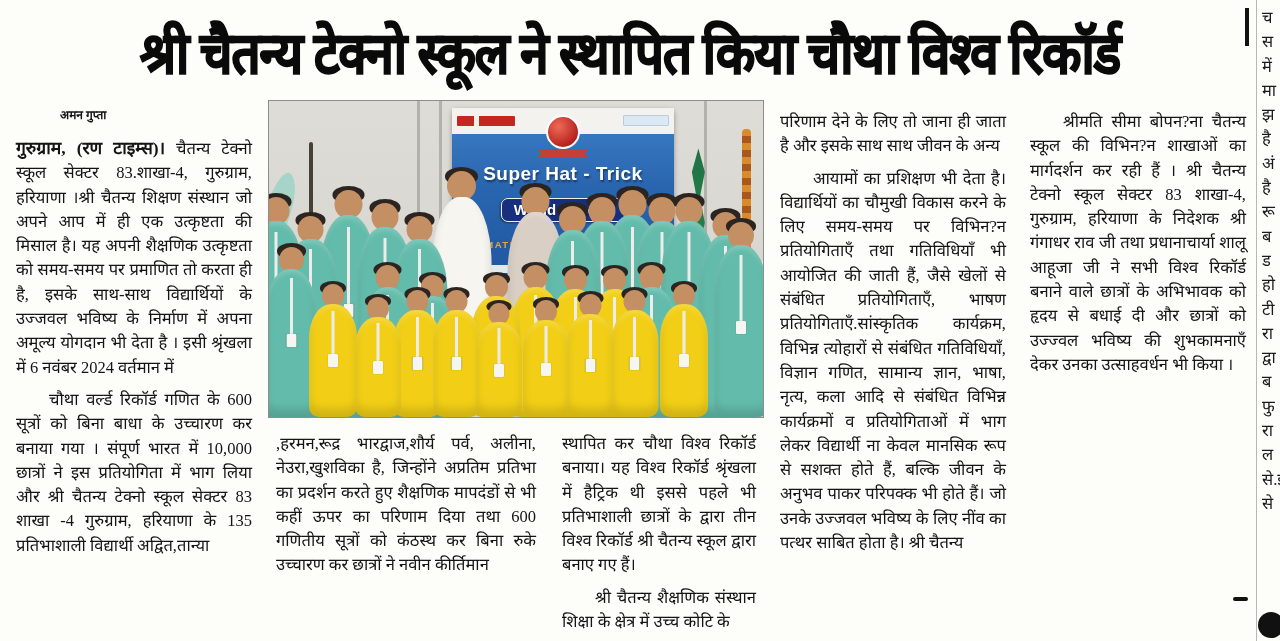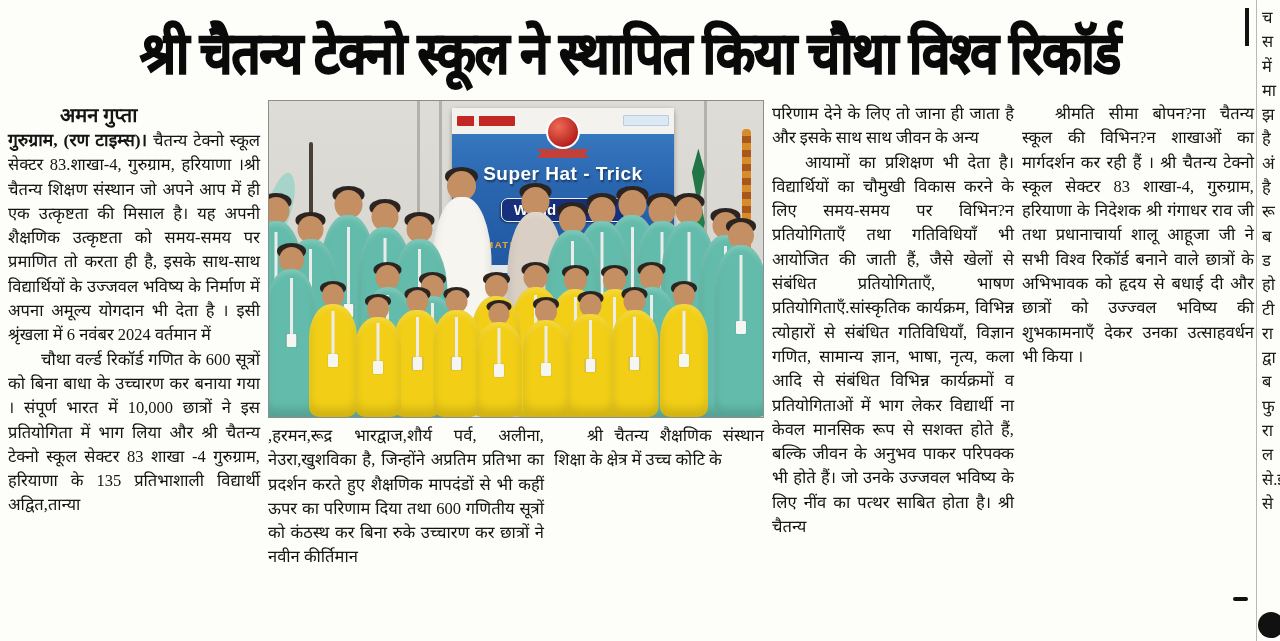--- a/index.html
+++ b/index.html
@@ -10,23 +10,23 @@
             display:flex;align-items:center;justify-content:center;
             font-size:51px;font-weight:bold;letter-spacing:-1px;white-space:nowrap;
             -webkit-text-stroke:1.4px #0a0a0a;color:#0a0a0a;transform:scaleY(1.12);transform-origin:center;}
   
   .col{position:absolute;font-size:16.5px;line-height:24.3px;text-align:justify;color:#141414;}
   #col1{left:8px;top:102px;width:252px;}
   #col2{left:268px;top:424px;width:276px;}
   #col3{left:554px;top:424px;width:210px;}
   #col4{left:772px;top:102px;width:242px;}
   #col5{left:1022px;top:102px;width:232px;}
-  .col p{margin:0;}
+  .col p{margin:8px;}
   .col p.indent{text-indent:2em;}
-  .byline{font-weight:bold;font-size:20px;text-indent:52px;line-height:26px;}
+  .byline{font-weight:bold;font-size:12px;text-indent:52px;line-height:26px;}
   .col b{font-weight:bold;font-size:17.5px;}
   
   #photo{position:absolute;left:268px;top:100px;width:494px;height:316px;overflow:hidden;
          background:linear-gradient(180deg,#dedcd6 0%,#d8d6d0 58%,#cfccc5 59%,#d5d2ca 100%);
          border:1px solid #8d8d89;}
   .frameline{position:absolute;top:0;width:3px;height:58%;background:rgba(115,115,110,.40);}
   .leaf-left{position:absolute;left:-6px;top:22%;width:26px;height:92px;background:#9ed2c6;opacity:.85;
              border-radius:50% 50% 50% 50%/62% 38% 62% 38%;transform:rotate(16deg);}
   .stalk{position:absolute;left:8%;top:13%;width:4px;height:42%;background:#474036;border-radius:2px;}
   .plant-green{position:absolute;left:85.6%;top:15%;width:13px;height:62%;
@@ -362,20 +362,21 @@
       </div>
   </div>
 
   <div class="col" id="col2">
       <div>
         <p>,हरमन,रूद्र भारद्वाज,शौर्य पर्व, अलीना, नेउरा,खुशविका है, जिन्होंने अप्रतिम प्रतिभा का प्रदर्शन करते हुए शैक्षणिक मापदंडों से भी कहीं ऊपर का परिणाम दिया तथा 600 गणितीय सूत्रों को कंठस्थ कर बिना रुके उच्चारण कर छात्रों ने नवीन कीर्तिमान</p>
       </div>
     </div>
   <div class="col" id="col3">
       <div>
+        <p>स्थापित कर चौथा विश्व रिकॉर्ड बनाया। यह विश्व रिकॉर्ड श्रृंखला में हैट्रिक थी इससे पहले भी प्रतिभाशाली छात्रों के द्वारा तीन विश्व रिकॉर्ड श्री चैतन्य स्कूल द्वारा बनाए गए हैं।</p>
         <p class="indent">श्री चैतन्य शैक्षणिक संस्थान शिक्षा के क्षेत्र में उच्च कोटि के</p>
       </div>
     </div>
   <div class="col" id="col4">
       <div>
         <p>परिणाम देने के लिए तो जाना ही जाता है और इसके साथ साथ जीवन के अन्य</p>
         <p class="indent">आयामों का प्रशिक्षण भी देता है। विद्यार्थियों का चौमुखी विकास करने के लिए समय-समय पर विभिन?न प्रतियोगिताएँ तथा गतिविधियाँ भी आयोजित की जाती हैं, जैसे खेलों से संबंधित प्रतियोगिताएँ, भाषण प्रतियोगिताएँ.सांस्कृतिक कार्यक्रम, विभिन्न त्योहारों से संबंधित गतिविधियाँ, विज्ञान गणित, सामान्य ज्ञान, भाषा, नृत्य, कला आदि से संबंधित विभिन्न कार्यक्रमों व प्रतियोगिताओं में भाग लेकर विद्यार्थी ना केवल मानसिक रूप से सशक्त होते हैं, बल्कि जीवन के अनुभव पाकर परिपक्क भी होते हैं। जो उनके उज्जवल भविष्य के लिए नींव का पत्थर साबित होता है। श्री चैतन्य</p>
       </div>
     </div>
   <div class="col" id="col5">

